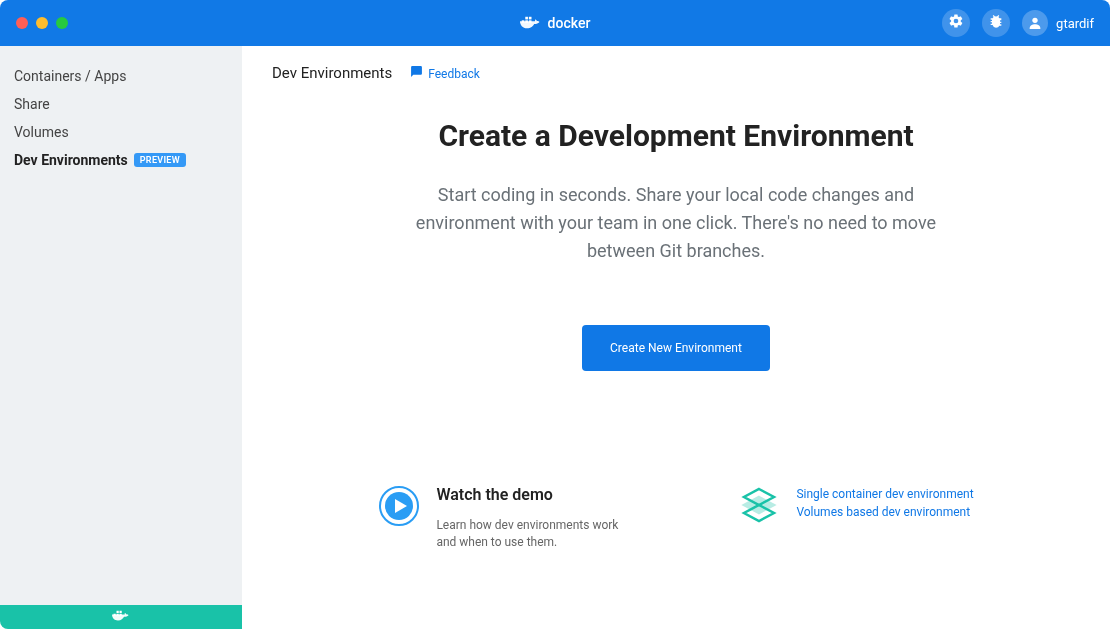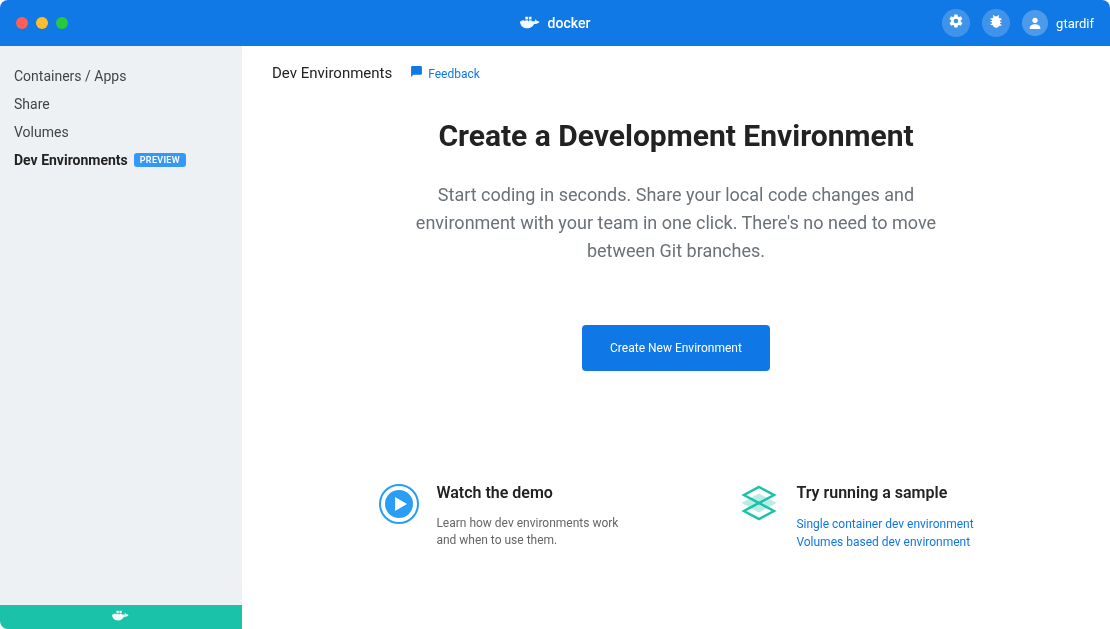--- a/index.html
+++ b/index.html
@@ -333,20 +333,19 @@
       </div>
       <div class="card">
         <div class="card-icon">
           <svg width="42" height="42" viewBox="0 0 42 42">
             <polygon points="21,4 36,12 21,20 6,12" fill="none" stroke="#19c2a8" stroke-width="2.5"></polygon>
             <polygon points="21,12 36,20 21,28 6,20" fill="#19c2a8" opacity="0.3" stroke="#19c2a8" stroke-width="2.5"></polygon>
             <polygon points="21,20 36,28 21,36 6,28" fill="none" stroke="#19c2a8" stroke-width="2.5"></polygon>
           </svg>
         </div>
         <div>
-          <h3>Try running a sample</h3>
           <span class="link">Single container dev environment</span>
           <span class="link">Volumes based dev environment</span>
         </div>
       </div>
     </div>
   </div>
 </div>
 
 </body></html>

